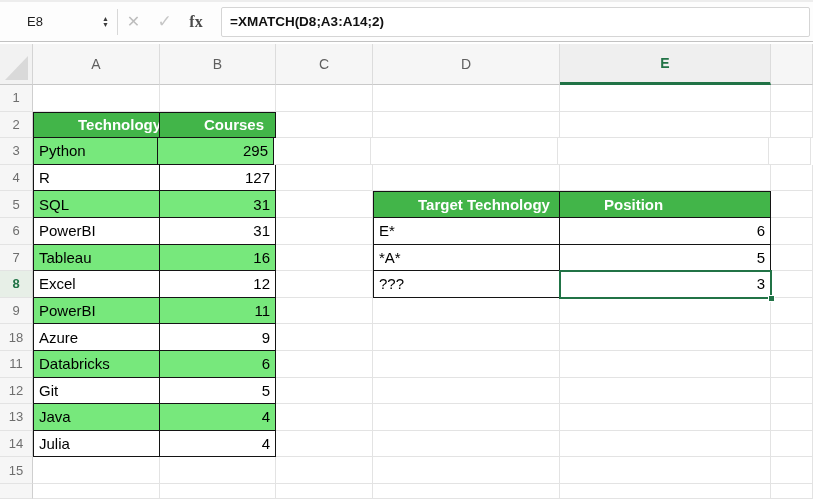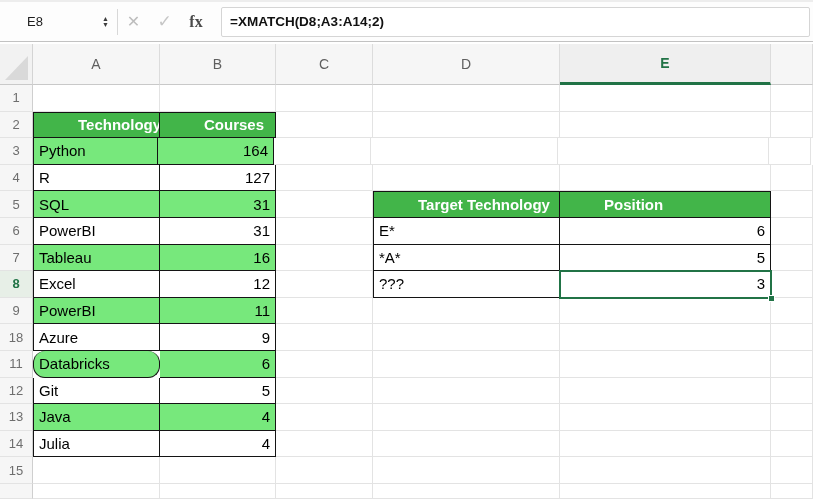--- a/index.html
+++ b/index.html
@@ -133,21 +133,21 @@
       <div class="cell tb bl thead bt" style="width: 127px;">Technology</div>
       <div class="cell tb thead bt" style="width: 116px;">Courses</div>
       <div class="cell" style="width: 97px;"></div>
       <div class="cell" style="width: 187px;"></div>
       <div class="cell" style="width: 211px;"></div>
       <div class="cell" style="width: 42px;"></div>
     </div>
     <div class="grow">
       <div class="rowhead">3</div>
       <div class="cell tb bl band" style="width: 125px;">Python</div>
-      <div class="cell tb band num" style="width: 116px;">164</div>
+      <div class="cell tb band num" style="width: 116px;">295</div>
       <div class="cell" style="width: 97px;"></div>
       <div class="cell" style="width: 187px;"></div>
       <div class="cell" style="width: 211px;"></div>
       <div class="cell" style="width: 42px;"></div>
     </div>
     <div class="grow">
       <div class="rowhead">4</div>
       <div class="cell tb bl" style="width: 127px;">R</div>
       <div class="cell tb num" style="width: 116px;">127</div>
       <div class="cell" style="width: 97px;"></div>
@@ -204,21 +204,21 @@
       <div class="rowhead">18</div>
       <div class="cell tb bl" style="width: 127px;">Azure</div>
       <div class="cell tb num" style="width: 116px;">9</div>
       <div class="cell" style="width: 97px;"></div>
       <div class="cell" style="width: 187px;"></div>
       <div class="cell" style="width: 211px;"></div>
       <div class="cell" style="width: 42px;"></div>
     </div>
     <div class="grow">
       <div class="rowhead">11</div>
-      <div class="cell tb bl band" style="width: 127px; border-radius: 12px;">Databricks</div>
+      <div class="cell tb bl band" style="width: 127px;">Databricks</div>
       <div class="cell tb band num" style="width: 116px;">6</div>
       <div class="cell" style="width: 97px;"></div>
       <div class="cell" style="width: 187px;"></div>
       <div class="cell" style="width: 211px;"></div>
       <div class="cell" style="width: 42px;"></div>
     </div>
     <div class="grow">
       <div class="rowhead">12</div>
       <div class="cell tb bl" style="width: 127px;">Git</div>
       <div class="cell tb num" style="width: 116px;">5</div>

